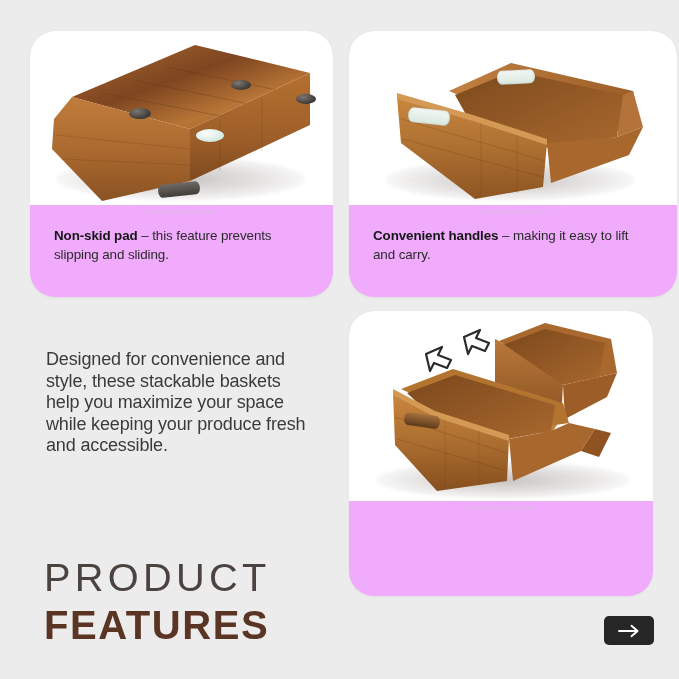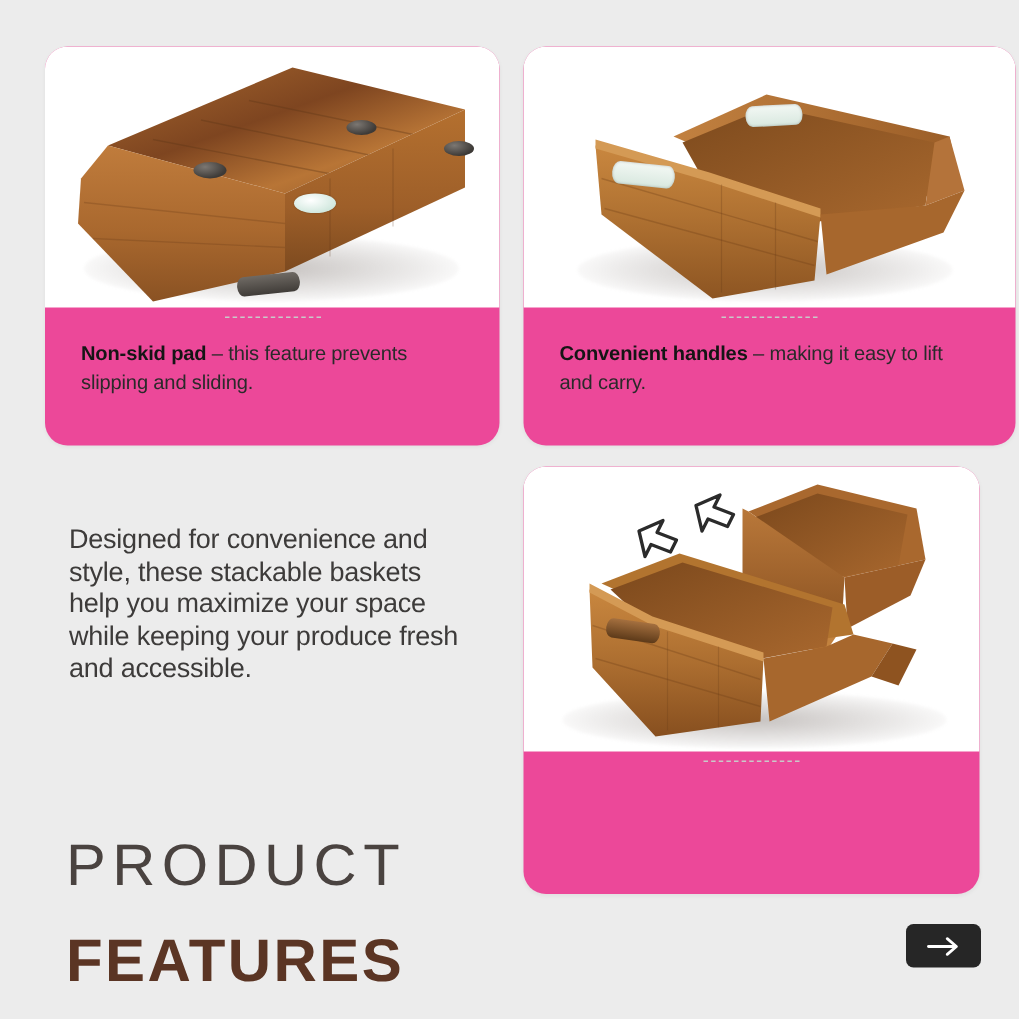--- a/index.html
+++ b/index.html
@@ -8,22 +8,22 @@
     background:#ececec;
     font-family:"Liberation Sans", sans-serif;
     overflow:hidden;
     position:relative;
   }
   .stage{position:absolute;inset:0;}
 
   
   .card{
     position:absolute;
-    background:#ec4899;
-    border-radius:15px;
+    background:#f0abfc;
+    border-radius:25px;
     box-shadow:0 1px 3px rgba(0,0,0,.05);
     overflow:hidden;
   }
   #card-nonskid{left:30px;top:31px;width:303px;height:266px;}
   #card-handles{left:349px;top:31px;width:328px;height:266px;}
   #card-assembly{left:349px;top:311px;width:304px;height:285px;}
 
   .photo{position:relative;width:100%;overflow:hidden;background:#fff;}
   #card-nonskid .photo{height:174px;}
   #card-handles .photo{height:174px;}
@@ -54,21 +54,21 @@
   #title-product{
     font-size:39px;line-height:44px;
     font-weight:300;letter-spacing:4.2px;
     color:#4a4340;
     transform:scaleX(1.02);transform-origin:left center;
   }
   #title-features{
     font-size:40px;line-height:46px;
     font-weight:700;letter-spacing:1.6px;
     color:#5b3524;
-    margin-top:18px;
+    margin-top:2px;
   }
 
   
   #next-button{
     position:absolute;left:604px;top:616px;
     width:50px;height:29px;
     background:#262626;border-radius:5px;
     border:none;padding:0;cursor:pointer;
     display:flex;align-items:center;justify-content:center;
   }

